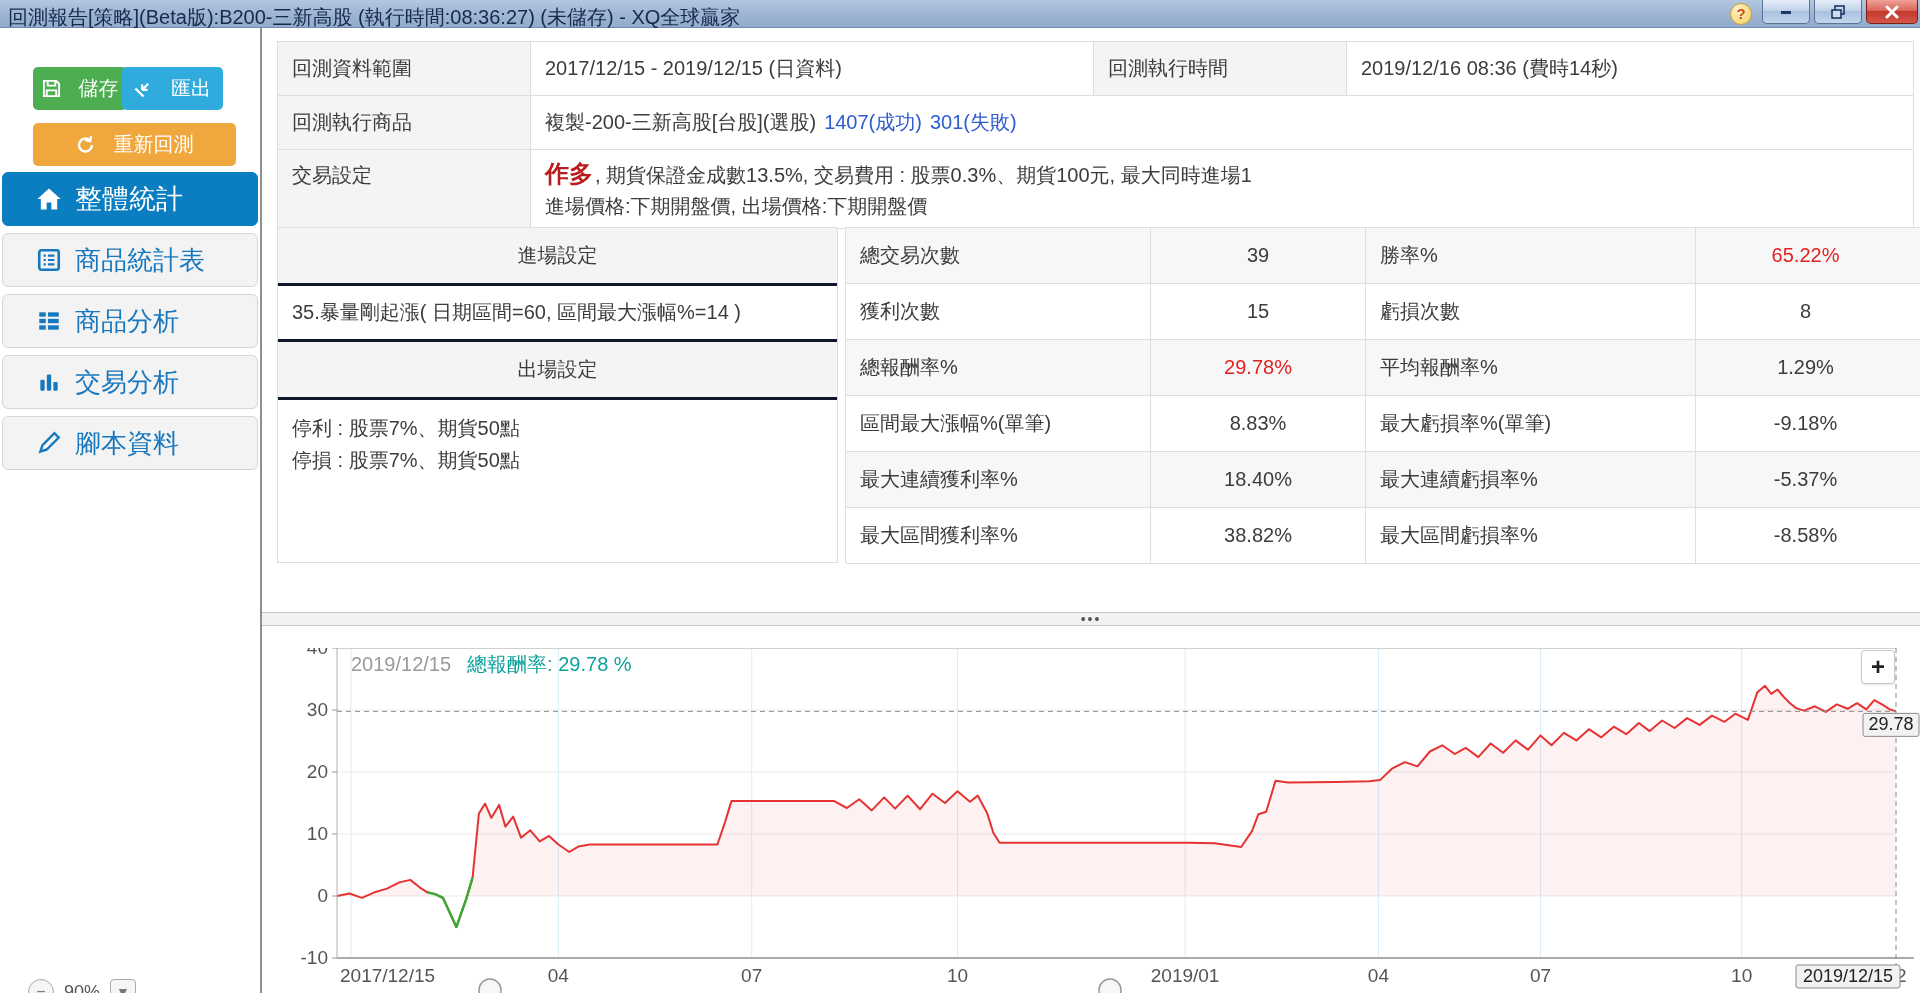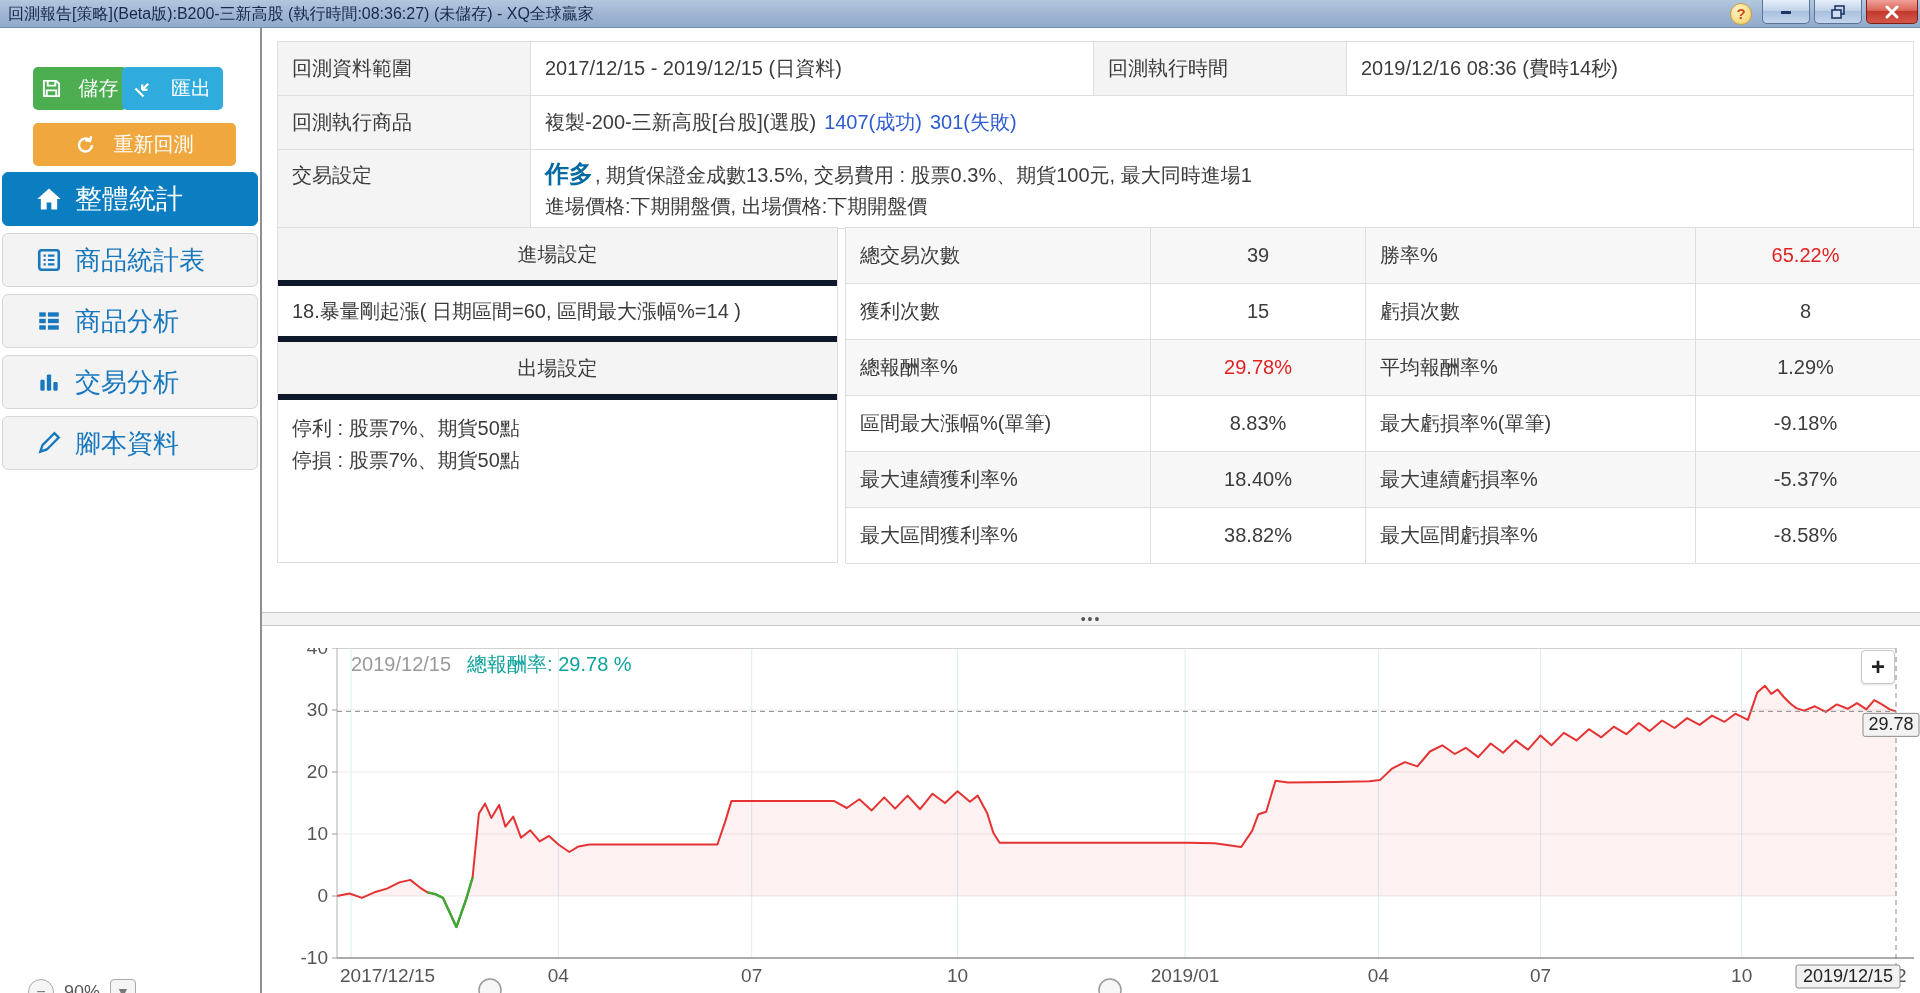--- a/index.html
+++ b/index.html
@@ -3,21 +3,21 @@
 <meta charset="utf-8">
 <style>
   * { margin:0; padding:0; box-sizing:border-box; }
   html,body { width:1920px; height:993px; overflow:hidden; background:#fff;
               font-family:"Liberation Sans","DejaVu Sans",sans-serif; }
 
   
   .titlebar { position:absolute; left:0; top:0; width:1920px; height:28px;
     background:linear-gradient(180deg,#b3c7de 0%,#9db4d2 55%,#93abcc 100%);
     border-bottom:1px solid #6f8cb0; }
-  .titlebar .title { position:absolute; left:8px; top:4px; font-size:16px; color:#16294d; }
+  .titlebar .title { position:absolute; left:8px; top:4px; font-size:20px; color:#16294d; }
   .win-help { position:absolute; left:1730px; top:3px; width:22px; height:22px; border-radius:50%;
     background:radial-gradient(circle at 35% 30%,#fdf3c8,#f3cf5e); border:1px solid #c9a23a;
     color:#d04a12; font-size:15px; font-weight:bold; text-align:center; line-height:20px; cursor:default; }
   .win-btn { position:absolute; top:0; height:24px; width:48px; border:1px solid #5a7398;
     border-top:none; border-radius:0 0 5px 5px;
     background:linear-gradient(180deg,#e6eef9 0%,#c2d4ea 45%,#a9c0de 50%,#c5d6ec 100%);
     display:flex; align-items:center; justify-content:center; }
   .win-btn.min { left:1762px; } .win-btn.res { left:1814px; }
   .win-btn.close { left:1866px; width:52px;
     background:linear-gradient(180deg,#f0a098 0%,#d9675a 45%,#c23a2c 50%,#d4574a 100%);
@@ -45,26 +45,26 @@
     border:1px solid #dedede; border-bottom:none; font-size:20px; color:#3c3c3c; }
   .irow { display:grid; border-bottom:1px solid #dedede; }
   .irow1 { grid-template-columns:253px 563px 253px 568px; height:54px; }
   .irow2 { grid-template-columns:253px 1384px; height:54px; }
   .irow3 { grid-template-columns:253px 1384px; height:79px; }
   .icell { display:flex; align-items:center; border-right:1px solid #dedede; }
   .icell:last-child { border-right:none; }
   .ilabel { background:#f4f4f4; }
   .icell.multiline { flex-direction:column; align-items:flex-start; justify-content:center; gap:3px; }
   .icell.toplabel { align-items:flex-start; padding-top:12px; }
-  .lead-red { color:#0369a1; font-size:24px; font-weight:600; margin-right:2px; }
+  .lead-red { color:#b91c1c; font-size:24px; font-weight:600; margin-right:2px; }
   .blue-link { color:#2d5bd0; margin-left:8px; cursor:pointer; text-decoration:none; }
 
   .settings-table { position:absolute; left:277px; top:227px; width:561px; height:336px;
     border:1px solid #dedede; font-size:20px; color:#3c3c3c; display:flex; flex-direction:column; }
-  .srow { border-bottom:6px solid #0f172a; display:flex; align-items:center; }
+  .srow { border-bottom:3px solid #0f172a; display:flex; align-items:center; }
   .srow:last-child { border-bottom:none; }
   .shead { height:58px; background:#f4f4f4; justify-content:center; }
   .sentry { height:56px; }
   .sexit { flex:1; flex-direction:column; align-items:flex-start; justify-content:flex-start;
     padding-top:12px; line-height:32px; }
 
   .stats-table { position:absolute; left:845px; top:227px; width:1174px; height:336px;
     border:1px solid #dedede; border-bottom:none; font-size:20px; color:#3c3c3c; }
   .strow { display:grid; grid-template-columns:305px 215px 330px 219px; height:56px;
     border-bottom:1px solid #dedede; }
@@ -218,21 +218,21 @@
       <div>
         <span class="lead-red">作多</span><span>, 期貨保證金成數13.5%, 交易費用 : 股票0.3%、期貨100元, 最大同時進場1</span>
       </div>
       <div>進場價格:下期開盤價, 出場價格:下期開盤價</div>
     </div>
   </div>
 </div>
 
 <div class="settings-table">
   <div class="srow shead">進場設定</div>
-  <div class="srow sentry cellpad">18.暴量剛起漲( 日期區間=60, 區間最大漲幅%=14 )</div>
+  <div class="srow sentry cellpad">35.暴量剛起漲( 日期區間=60, 區間最大漲幅%=14 )</div>
   <div class="srow shead">出場設定</div>
   <div class="srow sexit cellpad">
     <div>停利 : 股票7%、期貨50點</div>
     <div>停損 : 股票7%、期貨50點</div>
   </div>
 </div>
 
 <div class="stats-table">
   <div class="strow">
     <div class="stcell cellpad">總交易次數</div>

